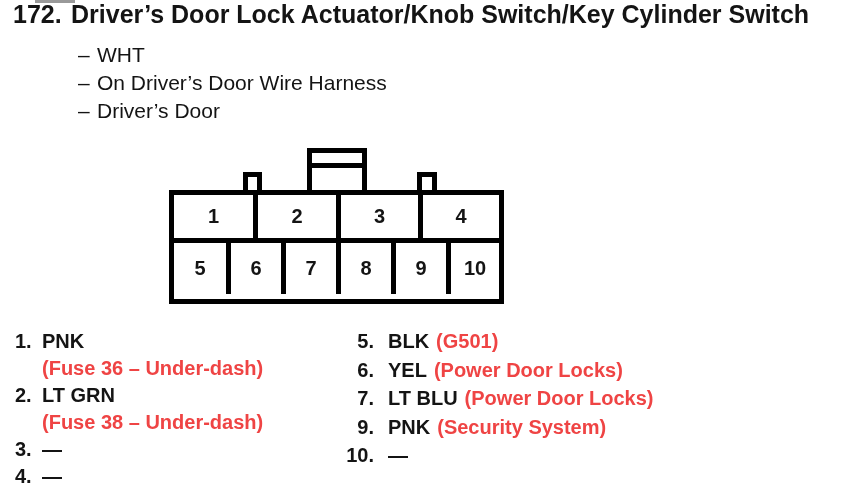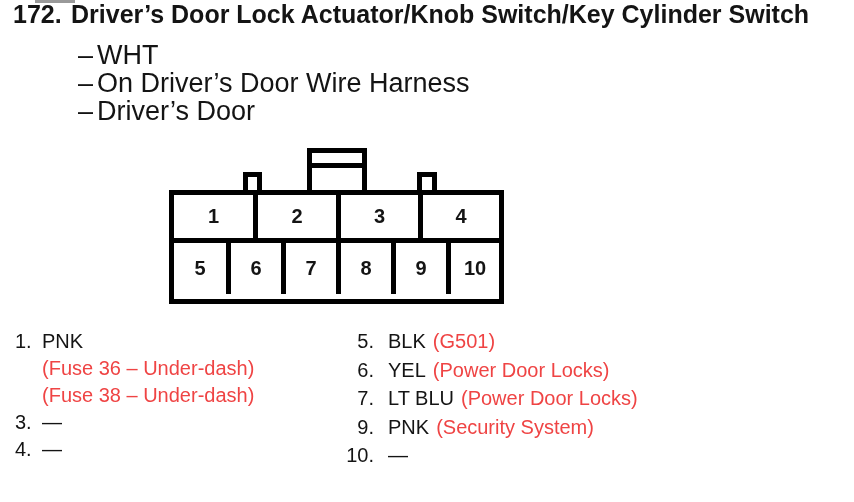--- a/index.html
+++ b/index.html
@@ -8,21 +8,21 @@
     background:#ffffff;color:#141414;
     font-family:"Liberation Sans","DejaVu Sans",sans-serif;
     -webkit-font-smoothing:antialiased;
   }
   .abs{position:absolute;}
 
   
   .title-row{left:13px;top:0;width:841px;font-size:25px;font-weight:bold;line-height:28px;white-space:nowrap;}
   .title-num{display:inline-block;width:58px;}
   
-  .attrs{left:78px;top:41px;font-size:27px;line-height:28px;}
+  .attrs{left:78px;top:41px;font-size:21px;line-height:28px;}
   .attr-line .dash{display:inline-block;width:13px;}
   .attr-line .attr-text{margin-left:6px;}
 
   
   .connector{left:169px;top:148px;width:335px;height:156px;}
   .connector *{box-sizing:border-box;}
   .tab{position:absolute;left:138px;top:0;width:60px;height:47px;border:5px solid #000;background:#fff;}
   .tab-bar{position:absolute;left:0;top:10px;width:100%;height:5px;background:#000;}
   .bump{position:absolute;top:24px;height:23px;border:5px solid #000;background:#fff;}
   .bump-left{left:74px;width:19px;}
@@ -31,21 +31,21 @@
   .conn-row{display:flex;width:325px;}
   .conn-row-top{height:48px;border-bottom:5px solid #000;}
   .conn-row-bottom{height:51px;}
   .cell{display:flex;align-items:center;justify-content:center;
         font-size:20px;font-weight:bold;border-right:5px solid #000;height:100%;}
   .cell.last{border-right:none;}
   .t0{width:84px;}.t1{width:83px;}.t2{width:82px;}.t3{width:76px;}
   .b0{width:57px;}.b1{width:55px;}.b2{width:55px;}.b3{width:55px;}.b4{width:55px;}.b5{width:48px;}
 
   
-  .pins{font-size:20px;white-space:nowrap;}
+  .pins{font-size:20px;white-space:nowrap;font-weight:bold;}
   .pins-left{left:15px;top:328px;line-height:27px;}
   .pins-right{left:330px;top:327px;line-height:28.5px;}
   .pin-num{display:inline-block;text-align:right;}
   .pins-left .pin-num{width:14px;}
   .pins-right .pin-num{width:44px;}
   .pins-left .wire{margin-left:13px;}
   .pins-right .wire{margin-left:14px;}
   .note{color:#ef4444;}
   .pins-left .note-line{padding-left:27px;}
   .pins-right .note{margin-left:7px;}
@@ -98,20 +98,23 @@
   </div>
 </div>
 
 <div class="abs pins pins-left">
   <div>
     <span class="pin-num">1.</span><span class="wire">PNK</span>
   </div>
   <div class="note-line">
     <span class="note">(Fuse 36 – Under-dash)</span>
   </div>
+  <div>
+    <span class="pin-num">2.</span><span class="wire">LT GRN</span>
+  </div>
   <div class="note-line">
     <span class="note">(Fuse 38 – Under-dash)</span>
   </div>
   <div>
     <span class="pin-num">3.</span><span class="wire">—</span>
   </div>
   <div>
     <span class="pin-num">4.</span><span class="wire">—</span>
   </div>
 </div>

